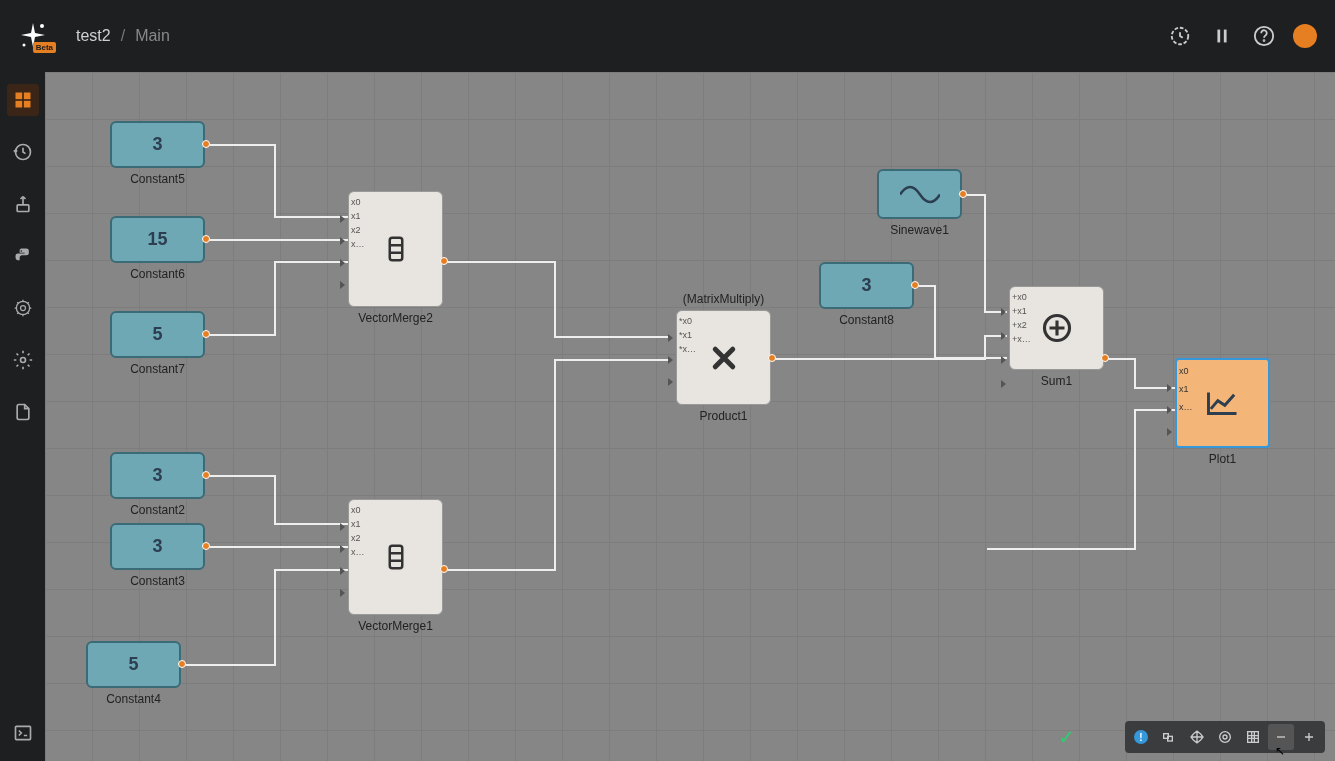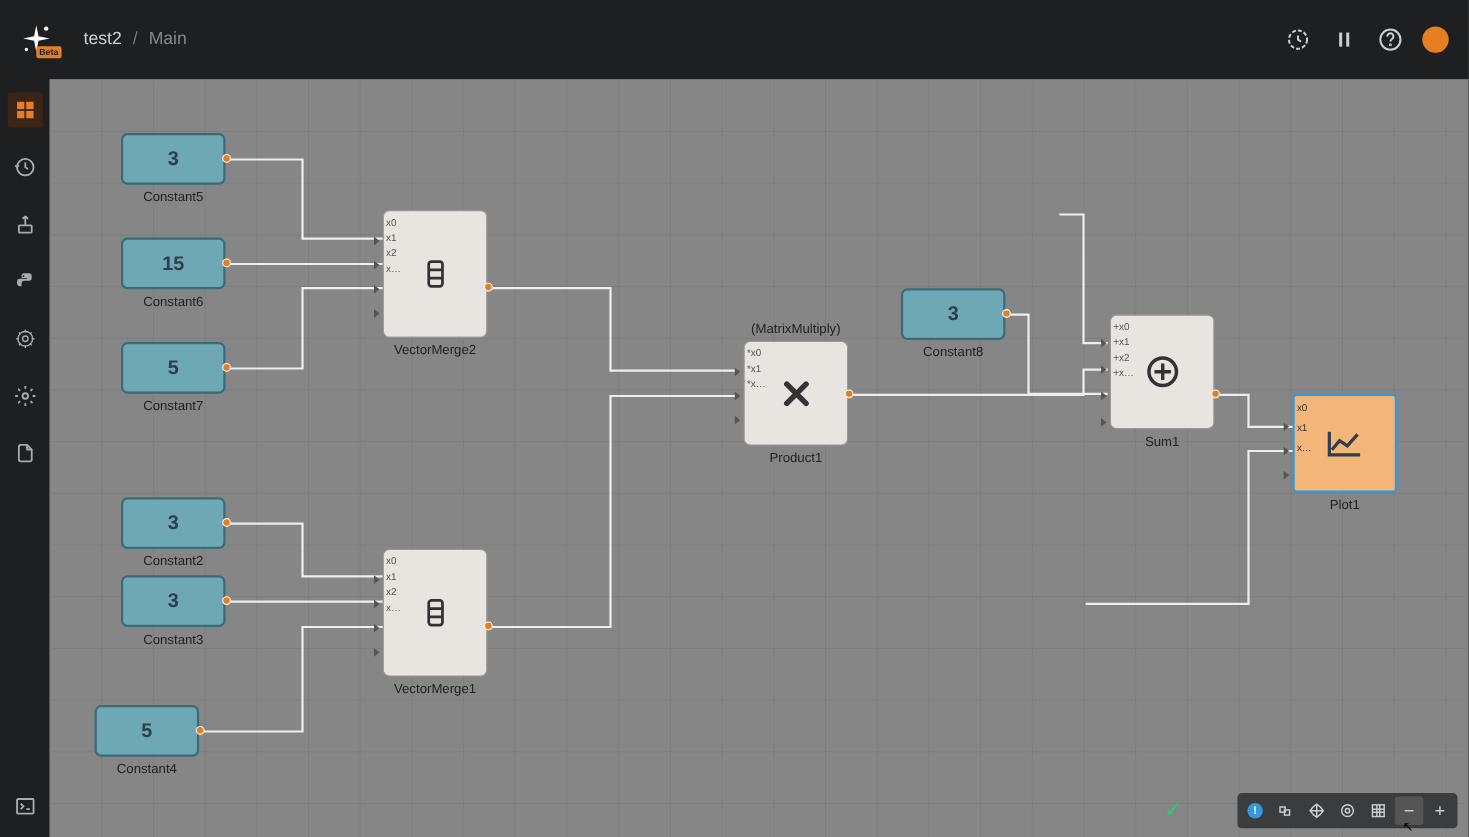--- a/index.html
+++ b/index.html
@@ -277,31 +277,40 @@
           </svg>
       </div>
       <div class="inarrow" style="top:24px"></div>
       <div class="inarrow" style="top:46px"></div>
       <div class="inarrow" style="top:68px"></div>
       <div class="outport" style="right:-5px;top:44px"></div>
       <div class="nlabel top">(MatrixMultiply)</div>
       <div class="nlabel">Product1</div>
     </div>
 
+    <div class="node" style="left:832px;top:97px">
+      <div class="wave">
+          <svg viewBox="0 0 40 20">
+            <path d="M0 10 Q10 -5 20 10 T40 10"></path>
+          </svg>
+        </div>
+      <div class="outport" style="right:-5px;top:21px"></div>
+      <div class="nlabel">Sinewave1</div>
+    </div>
 
     <div class="node" style="left:774px;top:190px">
       <div class="const">
           <span>3</span>
         </div>
       <div class="outport" style="right:-5px;top:19px"></div>
       <div class="nlabel">Constant8</div>
     </div>
 
     <div class="node" style="left:964px;top:214px">
-      <div class="big" style="height:104px">
+      <div class="big" style="height:84px">
         <div class="ports">
           <span>+x0</span>
           <span>+x1</span>
           <span>+x2</span>
           <span>+x…</span>
         </div>
         <svg viewBox="0 0 24 24">
             <circle cx="12" cy="12" r="10" fill="none" stroke="#333" stroke-width="2.5"></circle>
             <path d="M12 6v12M6 12h12" stroke="#333" stroke-width="2.5"></path>
           </svg>

